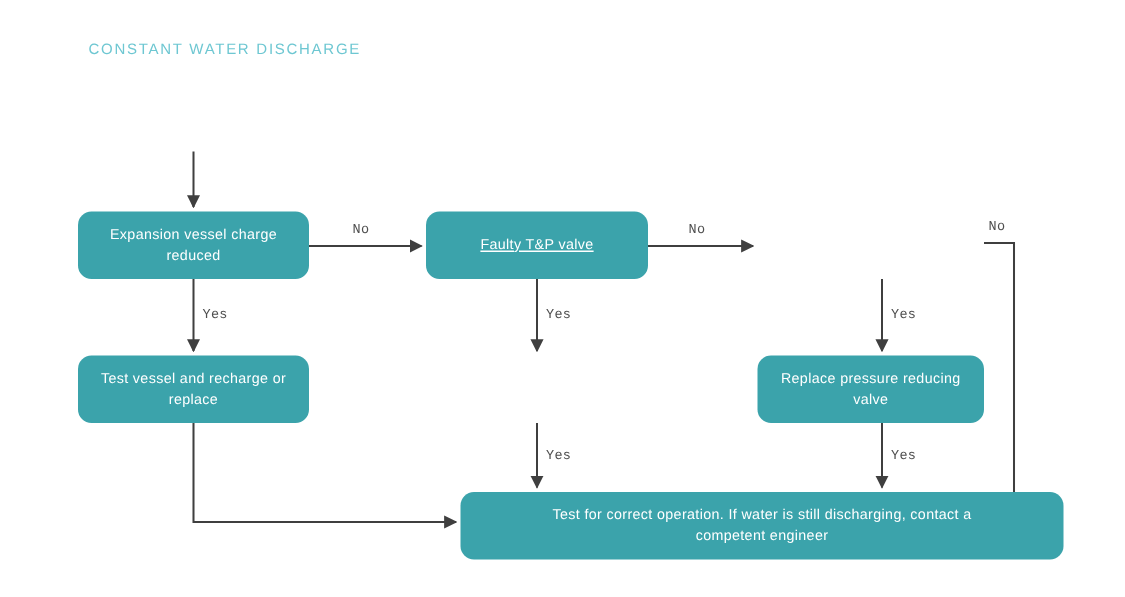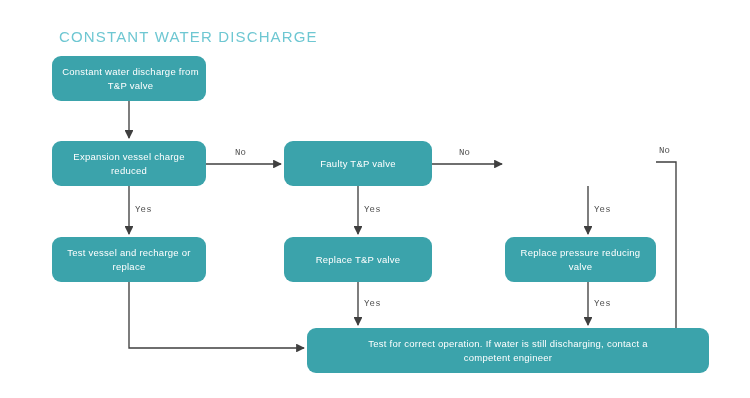--- a/index.html
+++ b/index.html
@@ -9,21 +9,21 @@
     font-family:"Liberation Sans", sans-serif;
     overflow:hidden;
     position:relative;
   }
   #stage{position:absolute;left:0;top:0;width:750px;height:398px;}
 
   
   .title{
     position:absolute;
     left:59px; top:28px;
-    font-size:15px;
+    font-size:10px;
     letter-spacing:1.15px;
     color:#6ec7d2;
     font-weight:400;
     white-space:nowrap;
   }
 
   
   #wires{position:absolute;left:0;top:0;width:750px;height:398px;}
 
   
@@ -42,21 +42,21 @@
     box-sizing:border-box;
     z-index:3;
   }
   .node span{display:block;white-space:pre-line;}
   
   .node.clip span{width:168px;margin-left:3px;}
 
   .n1{left:52px;  top:56px;  width:154px; height:45px;}
   .n2{left:52px;  top:141px; width:154px; height:45px;}
   .n3{left:52px;  top:237px; width:154px; height:45px;}
-  .n4{left:284px; top:141px; width:148px; height:45px;}
+  .n4{left:284px; top:141px; width:148px; height:45px;text-decoration:underline;}
   .n5{left:284px; top:237px; width:148px; height:45px;}
   .n6{left:505px; top:141px; width:151px; height:45px;}
   .n7{left:505px; top:237px; width:151px; height:45px;align-items:center;}
   .n8{left:307px; top:328px; width:402px; height:45px;}
   .n6 span{width:156px;margin-left:1px;}
 
   
   .elabel{
     position:absolute;
     font-size:9px;
@@ -97,37 +97,30 @@
       <path d="M 358 282 L 358 325"></path>
 
       <path d="M 588 186 L 588 234"></path>
 
       <path d="M 588 282 L 588 325"></path>
 
       <path d="M 656 162 L 676 162 L 676 348 L 660 348"></path>
     </g>
   </svg>
 
-  <div class="node n1 clip">
-    <span>Constant water discharge from
-T&amp;P valve</span>
-  </div>
   <div class="node n2">
     <span>Expansion vessel charge
 reduced</span>
   </div>
   <div class="node n3">
     <span>Test vessel and recharge or
 replace</span>
   </div>
   <div class="node n4">
     <span>Faulty T&amp;P valve</span>
-  </div>
-  <div class="node n5">
-    <span>Replace T&amp;P valve</span>
   </div>
   <div class="node n7">
     <span>Replace pressure reducing
 valve</span>
   </div>
   <div class="node n8">
     <span>Test for correct operation. If water is still discharging, contact a
 competent engineer</span>
   </div>
 

